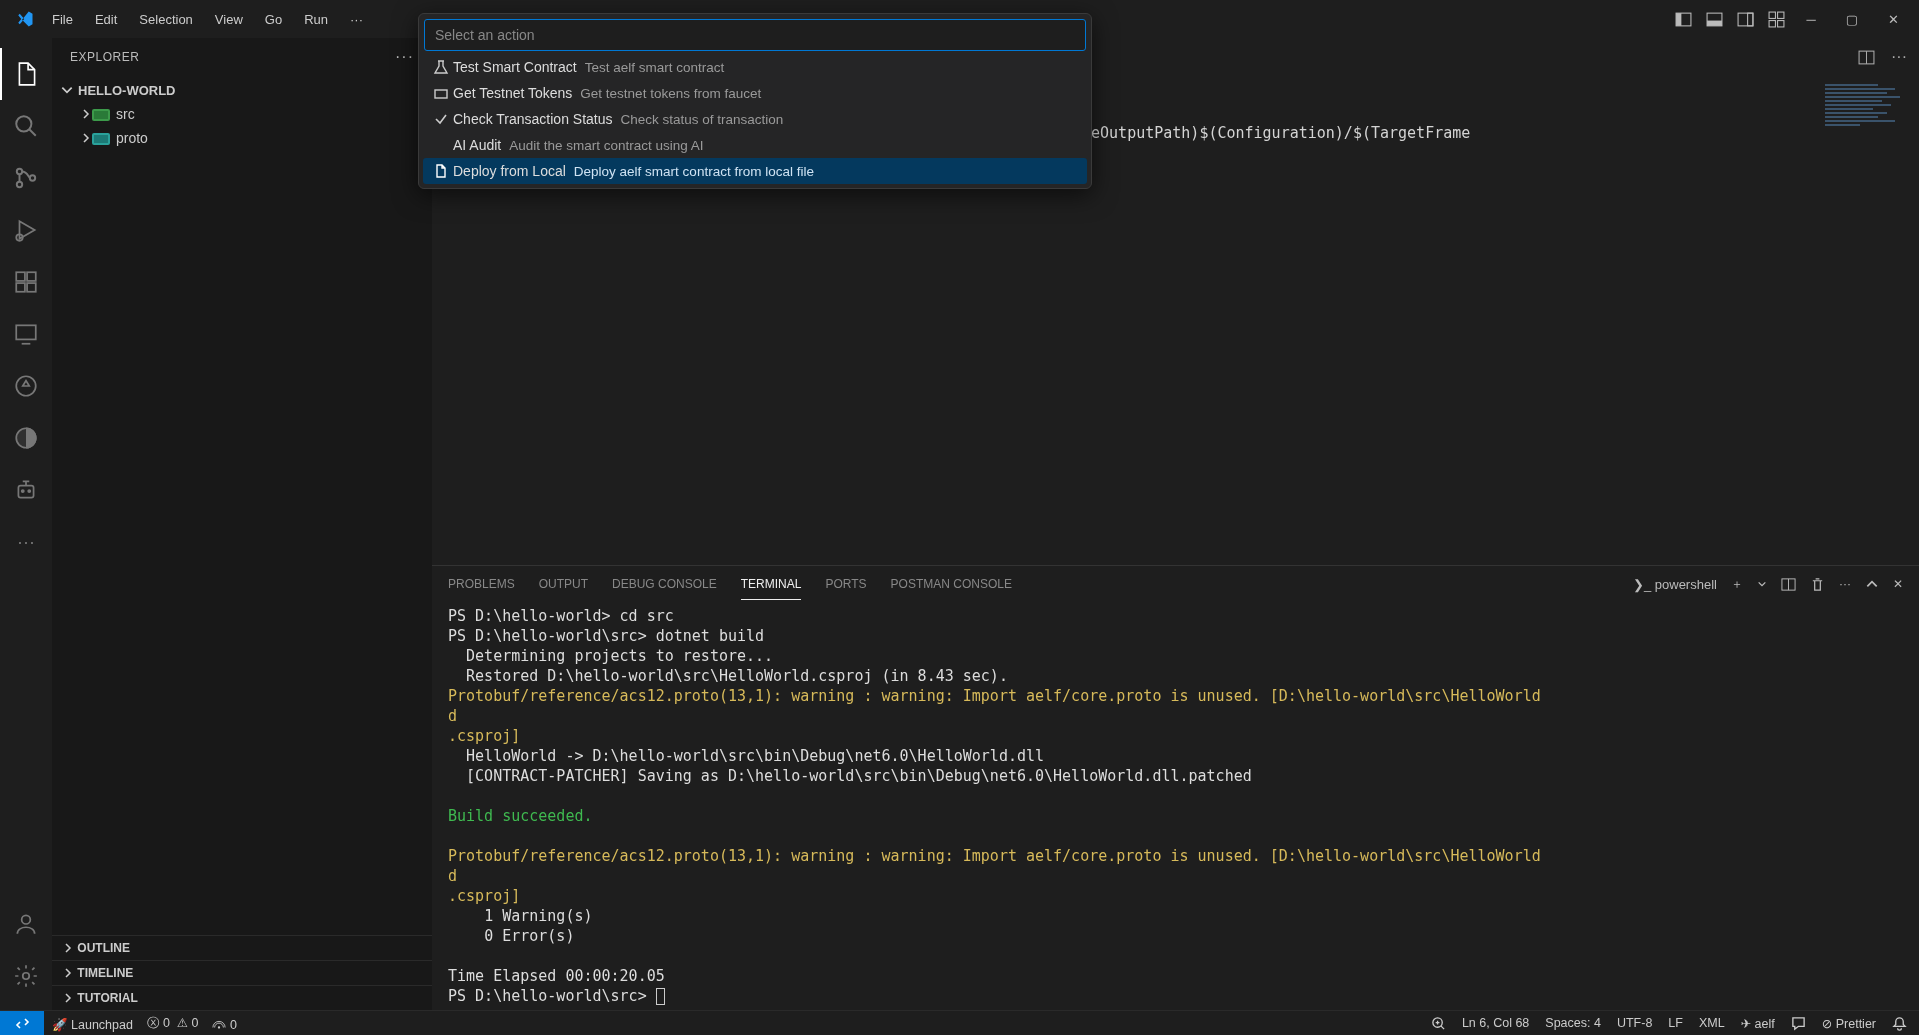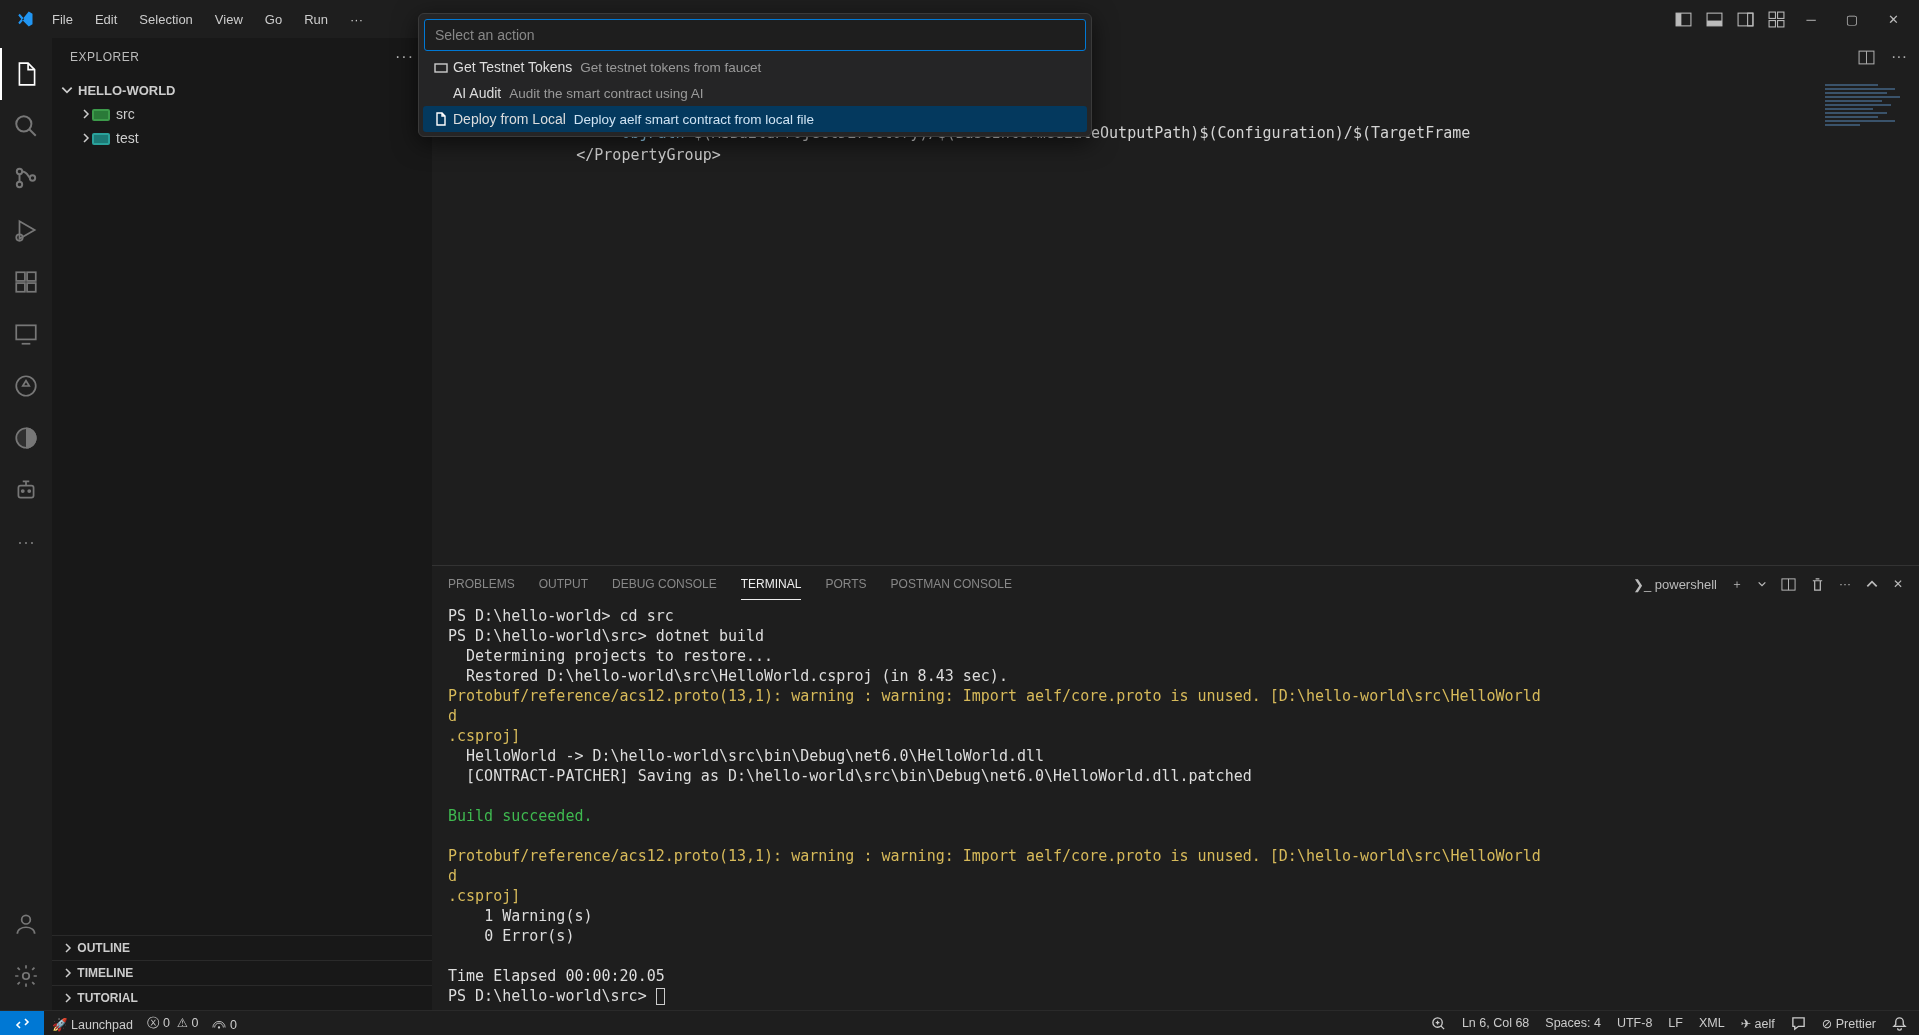--- a/index.html
+++ b/index.html
@@ -391,21 +391,21 @@
       <div class="tree-row child">
         <svg width="12" height="12" viewBox="0 0 12 12">
             <path d="M4 2l4 4-4 4" stroke="#ccc" fill="none" stroke-width="1.5"></path>
           </svg>
         <span class="folder-badge">
             <svg width="18" height="14">
               <rect x="0" y="2" width="18" height="12" rx="2" fill="#2aa19b"></rect>
               <rect x="2" y="4" width="14" height="8" fill="#1c7a76"></rect>
             </svg>
           </span>
-        <span class="tree-label">test</span>
+        <span class="tree-label">proto</span>
       </div>
     </div>
     <div class="sidebar-bottom">
       <div class="section"><svg width="12" height="12" viewBox="0 0 12 12">
             <path d="M4 2l4 4-4 4" stroke="#ccc" fill="none" stroke-width="1.5"></path>
           </svg>&nbsp;<span>OUTLINE</span></div>
       <div class="section"><svg width="12" height="12" viewBox="0 0 12 12">
             <path d="M4 2l4 4-4 4" stroke="#ccc" fill="none" stroke-width="1.5"></path>
           </svg>&nbsp;<span>TIMELINE</span></div>
       <div class="section"><svg width="12" height="12" viewBox="0 0 12 12">
@@ -536,25 +536,43 @@
       </svg>
   </div>
 </div>
 
 <div class="command-palette">
   <input class="palette-input" placeholder="Select an action" style="">
   <div class="palette-list" id="palette-list">
       <div class="palette-item">
         <span class="pi-icon">
           <svg width="16" height="16" viewBox="0 0 16 16" fill="none" stroke="#ccc" stroke-width="1.4">
+            <path d="M6 2v5l-4 7h12l-4-7V2M5 2h6"></path>
+          </svg>
+        </span>
+        <span class="pi-title">Test Smart Contract</span>
+        <span class="pi-desc">Test aelf smart contract</span>
+      </div>
+      <div class="palette-item">
+        <span class="pi-icon">
+          <svg width="16" height="16" viewBox="0 0 16 16" fill="none" stroke="#ccc" stroke-width="1.4">
             <rect x="2" y="5" width="12" height="8"></rect>
           </svg>
         </span>
         <span class="pi-title">Get Testnet Tokens</span>
         <span class="pi-desc">Get testnet tokens from faucet</span>
+      </div>
+      <div class="palette-item">
+        <span class="pi-icon">
+          <svg width="16" height="16" viewBox="0 0 16 16" fill="none" stroke="#ccc" stroke-width="1.6">
+            <path d="M3 8l4 4 6-8"></path>
+          </svg>
+        </span>
+        <span class="pi-title">Check Transaction Status</span>
+        <span class="pi-desc">Check status of transaction</span>
       </div>
       <div class="palette-item">
         <span class="pi-icon"></span>
         <span class="pi-title">AI Audit</span>
         <span class="pi-desc">Audit the smart contract using AI</span>
       </div>
       <div class="palette-item sel">
         <span class="pi-icon">
           <svg width="16" height="16" viewBox="0 0 16 16" fill="none" stroke="#fff" stroke-width="1.4">
             <path d="M9 2H4v12h8V5l-3-3z M9 2v3h3"></path>

